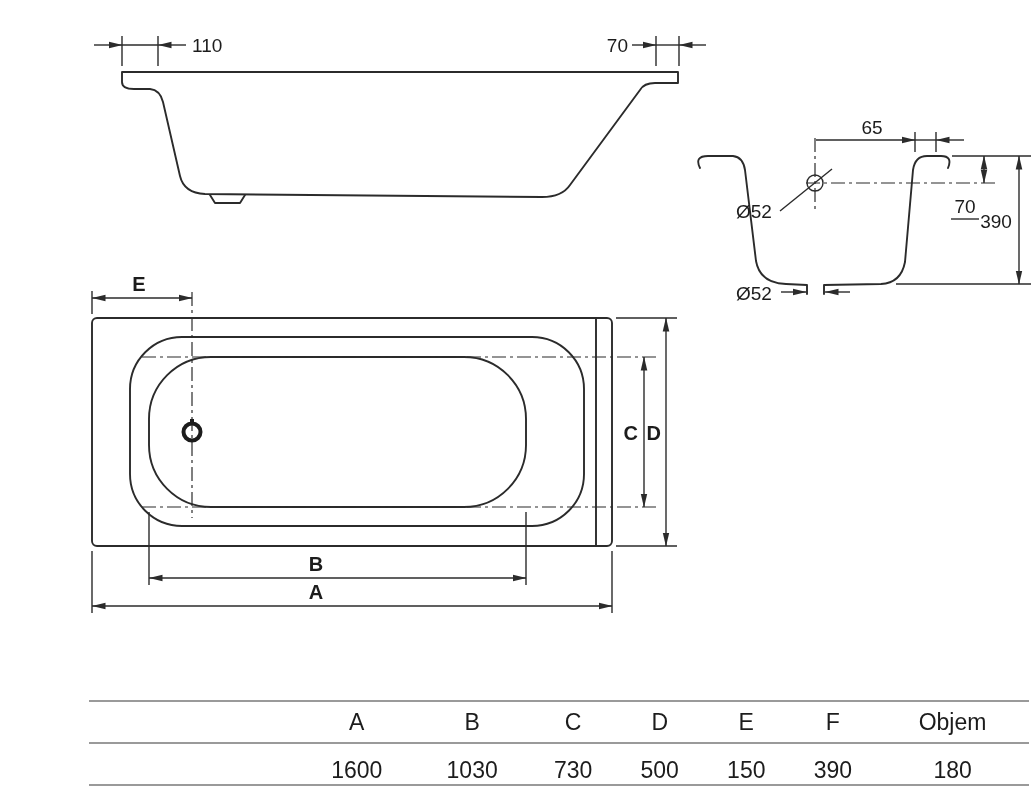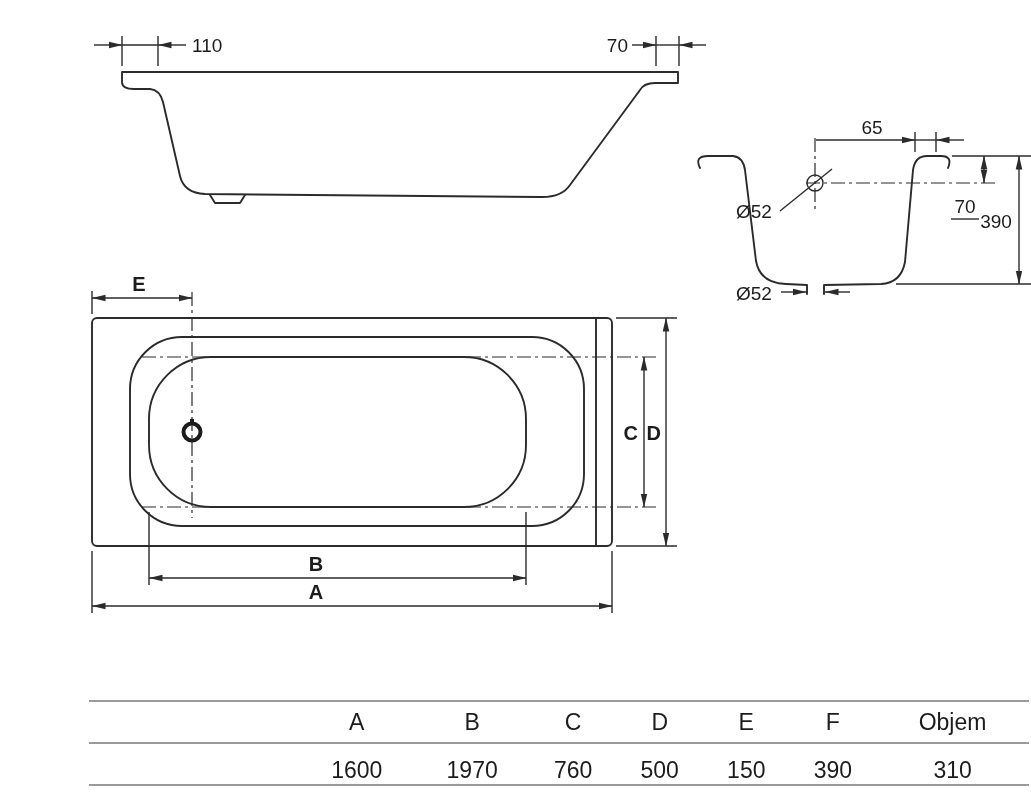--- a/index.html
+++ b/index.html
@@ -157,24 +157,24 @@
           <th>D</th>
           <th>E</th>
           <th>F</th>
           <th>Objem</th>
         </tr>
       </thead>
       <tbody>
         <tr>
           <td></td>
           <td>1600</td>
-          <td>1970</td>
-          <td>760</td>
+          <td>1030</td>
+          <td>730</td>
           <td>500</td>
           <td>150</td>
           <td>390</td>
-          <td>310</td>
+          <td>180</td>
         </tr>
       </tbody>
     </table>
   </div>
 
 </div>
 
 </body></html>

